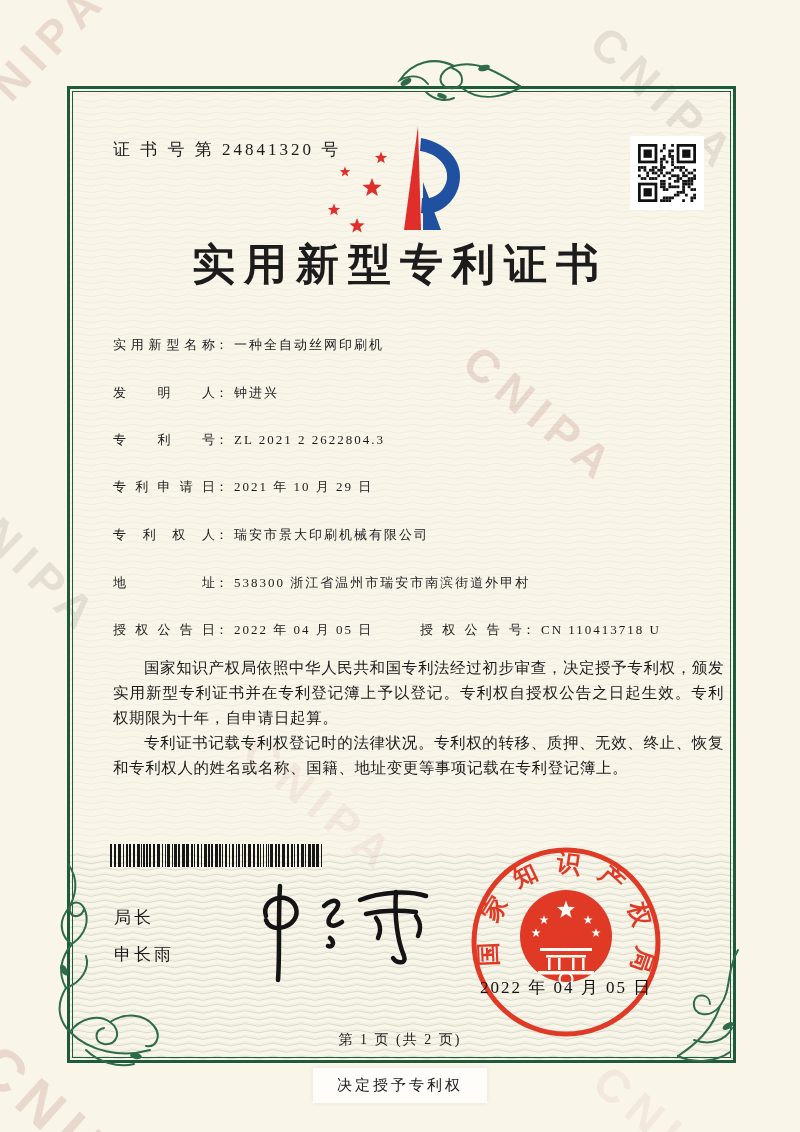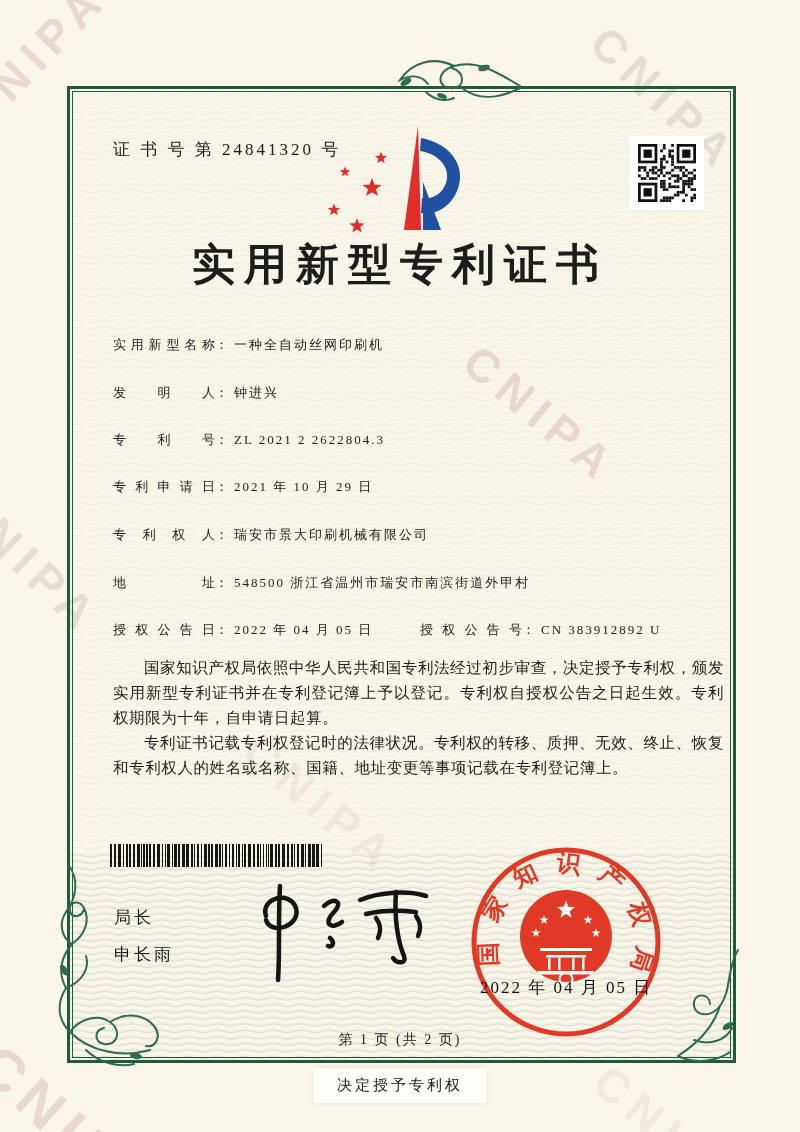--- a/index.html
+++ b/index.html
@@ -470,26 +470,26 @@
   <div class="row" style="top:431px">
     <span class="flabel">专利号</span><span>：</span><span class="fvalue">ZL 2021 2 2622804.3</span>
   </div>
   <div class="row" style="top:478px">
     <span class="flabel">专利申请日</span><span>：</span><span class="fvalue">2021 年 10 月 29 日</span>
   </div>
   <div class="row" style="top:526px">
     <span class="flabel">专利权人</span><span>：</span><span class="fvalue">瑞安市景大印刷机械有限公司</span>
   </div>
   <div class="row" style="top:574px">
-    <span class="flabel">地址</span><span>：</span><span class="fvalue">548500 浙江省温州市瑞安市南滨街道外甲村</span>
+    <span class="flabel">地址</span><span>：</span><span class="fvalue">538300 浙江省温州市瑞安市南滨街道外甲村</span>
   </div>
   <div class="row" style="top:621px">
     <span class="flabel">授权公告日</span><span>：</span><span class="fvalue">2022 年 04 月 05 日</span>
     <span class="grant2">
-      <span class="flabel">授权公告号</span><span>：</span><span class="fvalue">CN 383912892 U</span>
+      <span class="flabel">授权公告号</span><span>：</span><span class="fvalue">CN 110413718 U</span>
     </span>
   </div>
 
   <div class="body-text">
     <p>国家知识产权局依照中华人民共和国专利法经过初步审查，决定授予专利权，颁发实用新型专利证书并在专利登记簿上予以登记。专利权自授权公告之日起生效。专利权期限为十年，自申请日起算。</p>
     <p>专利证书记载专利权登记时的法律状况。专利权的转移、质押、无效、终止、恢复和专利权人的姓名或名称、国籍、地址变更等事项记载在专利登记簿上。</p>
   </div>
 
   <div class="barcode">
       <i style="width: 2px; margin-right: 2px;"></i>

